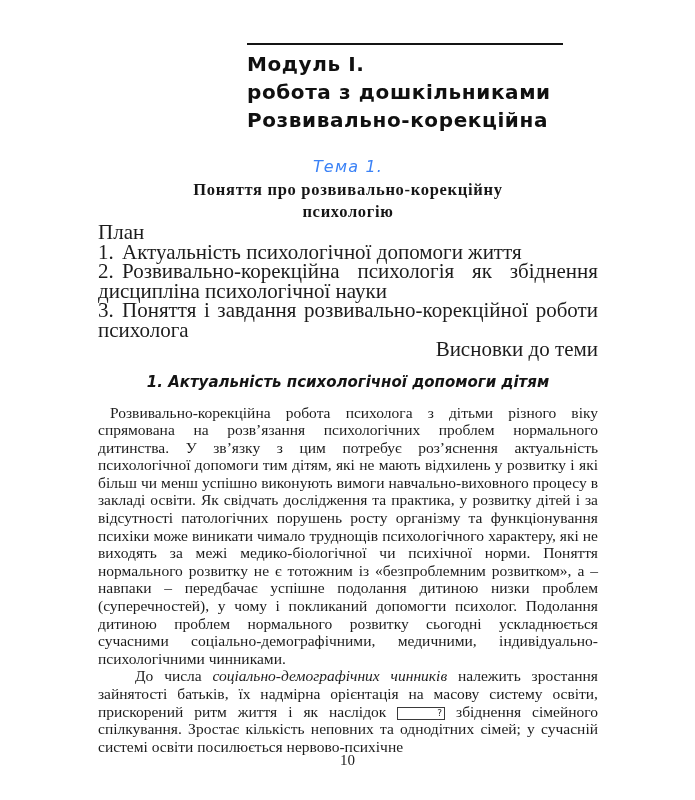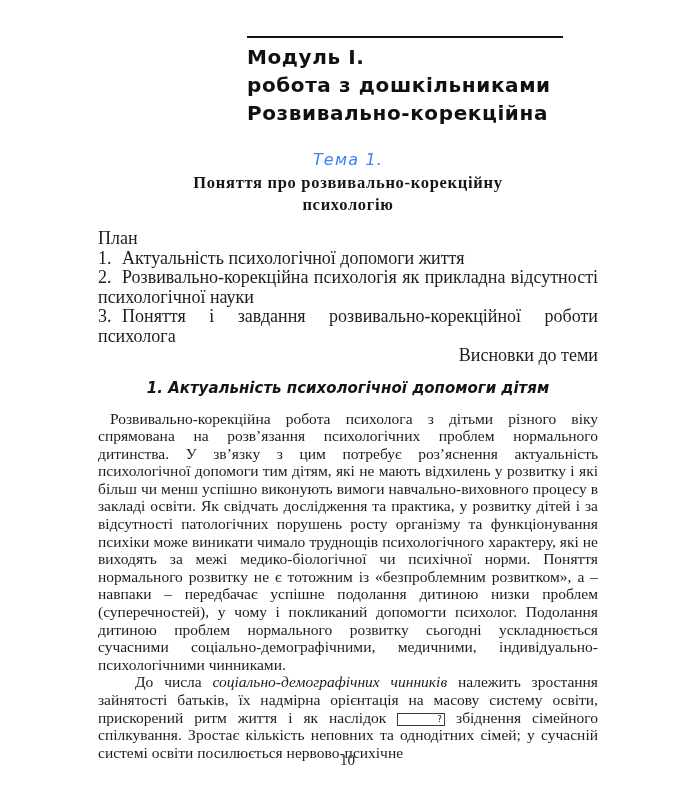--- a/index.html
+++ b/index.html
@@ -14,21 +14,21 @@
     background: #ffffff;
     box-sizing: border-box;
     padding: 0 97px 0 98px;
     overflow: hidden;
     color: #1c1c1c;
   }
 
   
   .module-block {
     margin-left: 149px;
-    margin-top: 8px;
+    margin-top: 15px;
     padding-top: 28px;
   }
   .module-rule {
     border: none;
     border-top: 2px solid #141414;
     margin: 0 0 5px 0;
     width: 316px;
   }
   .module-title {
     font-family: "DejaVu Sans", "Liberation Sans", sans-serif;
@@ -57,23 +57,22 @@
     font-weight: bold;
     font-size: 16.5px;
     line-height: 22px;
     letter-spacing: 0.7px;
     color: #161616;
     margin-top: 2px;
   }
 
   
   .plan {
-    margin-top: 13px;
     font-family: "Liberation Serif", "DejaVu Serif", serif;
-    font-size: 18px;
+    font-size: 21px;
     line-height: 19.5px;
     color: #1c1c1c;
   }
   .plan p {
     margin: 0;
     text-align: justify;
   }
   .plan .plan-label { text-align: left; }
   .plan-num {
     display: inline-block;
@@ -147,21 +146,21 @@
 
   <div class="tema-label">Тема 1.</div>
   <div class="tema-title">
     <div>Поняття про розвивально-корекційну</div>
     <div>психологію</div>
   </div>
 
   <div class="plan">
     <p class="plan-label">План</p>
     <p class="plan-item"><span class="plan-num">1.</span><span>Актуальність психологічної допомоги життя</span></p>
-    <p class="plan-item"><span class="plan-num">2.</span><span>Розвивально-корекційна психологія як прикладна відсутності психологічної науки</span></p>
+    <p class="plan-item"><span class="plan-num">2.</span><span>Розвивально-корекційна психологія як збіднення дисципліна психологічної науки</span></p>
     <p class="plan-item"><span class="plan-num">3.</span><span>Поняття і завдання розвивально-корекційної роботи психолога</span></p>
     <p class="plan-footer">Висновки до теми</p>
   </div>
 
   <div class="section-heading">1. Актуальність психологічної допомоги дітям</div>
 
   <div class="body-text">
     <p class="para-1">Розвивально-корекційна робота психолога з дітьми різного віку спрямована на розв’язання психологічних проблем нормального дитинства. У зв’язку з цим  потребує роз’яснення  актуальність психологічної допомоги тим дітям, які не мають відхилень у розвитку і які більш чи менш успішно виконують вимоги навчально-виховного процесу в закладі освіти. Як свідчать дослідження та практика, у розвитку дітей і за відсутності патологічних порушень росту організму та функціонування психіки може виникати чимало труднощів психологічного характеру, які не виходять за межі медико-біологічної чи психічної норми. Поняття нормального розвитку не є тотожним із «безпроблемним розвитком», а – навпаки –  передбачає успішне подолання дитиною низки проблем (суперечностей), у чому і покликаний допомогти психолог. Подолання дитиною проблем нормального розвитку сьогодні ускладнюється сучасними соціально-демографічними, медичними, індивідуально-психологічними чинниками.</p>
     <p class="para-2"><span>До числа </span><span class="italic-phrase">соціально-демографічних чинників</span><span> належить зростання зайнятості батьків, їх надмірна орієнтація на масову систему освіти, прискорений ритм життя  і як наслідок </span><span class="glyph-box">?</span><span> збіднення сімейного спілкування. Зростає кількість неповних та однодітних сімей; у сучасній системі освіти посилюється нервово-психічне</span></p>
   </div>

